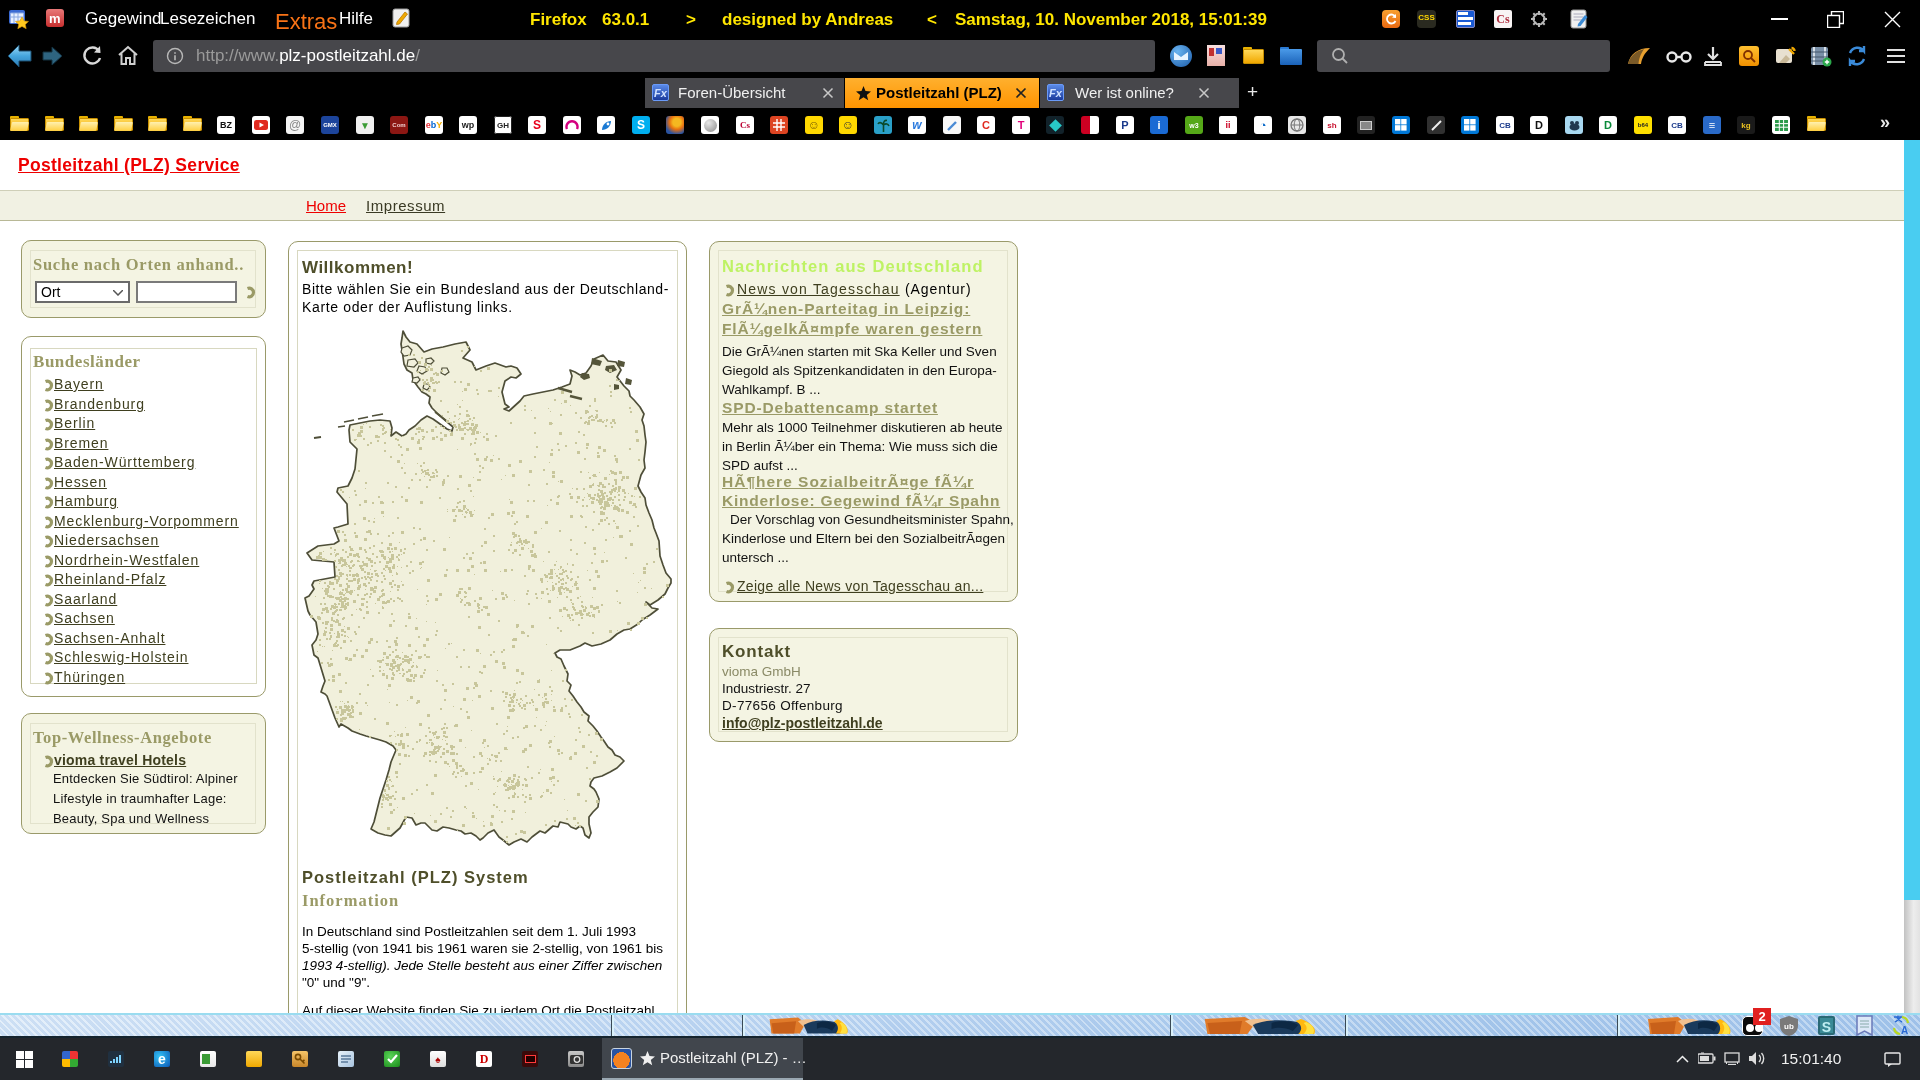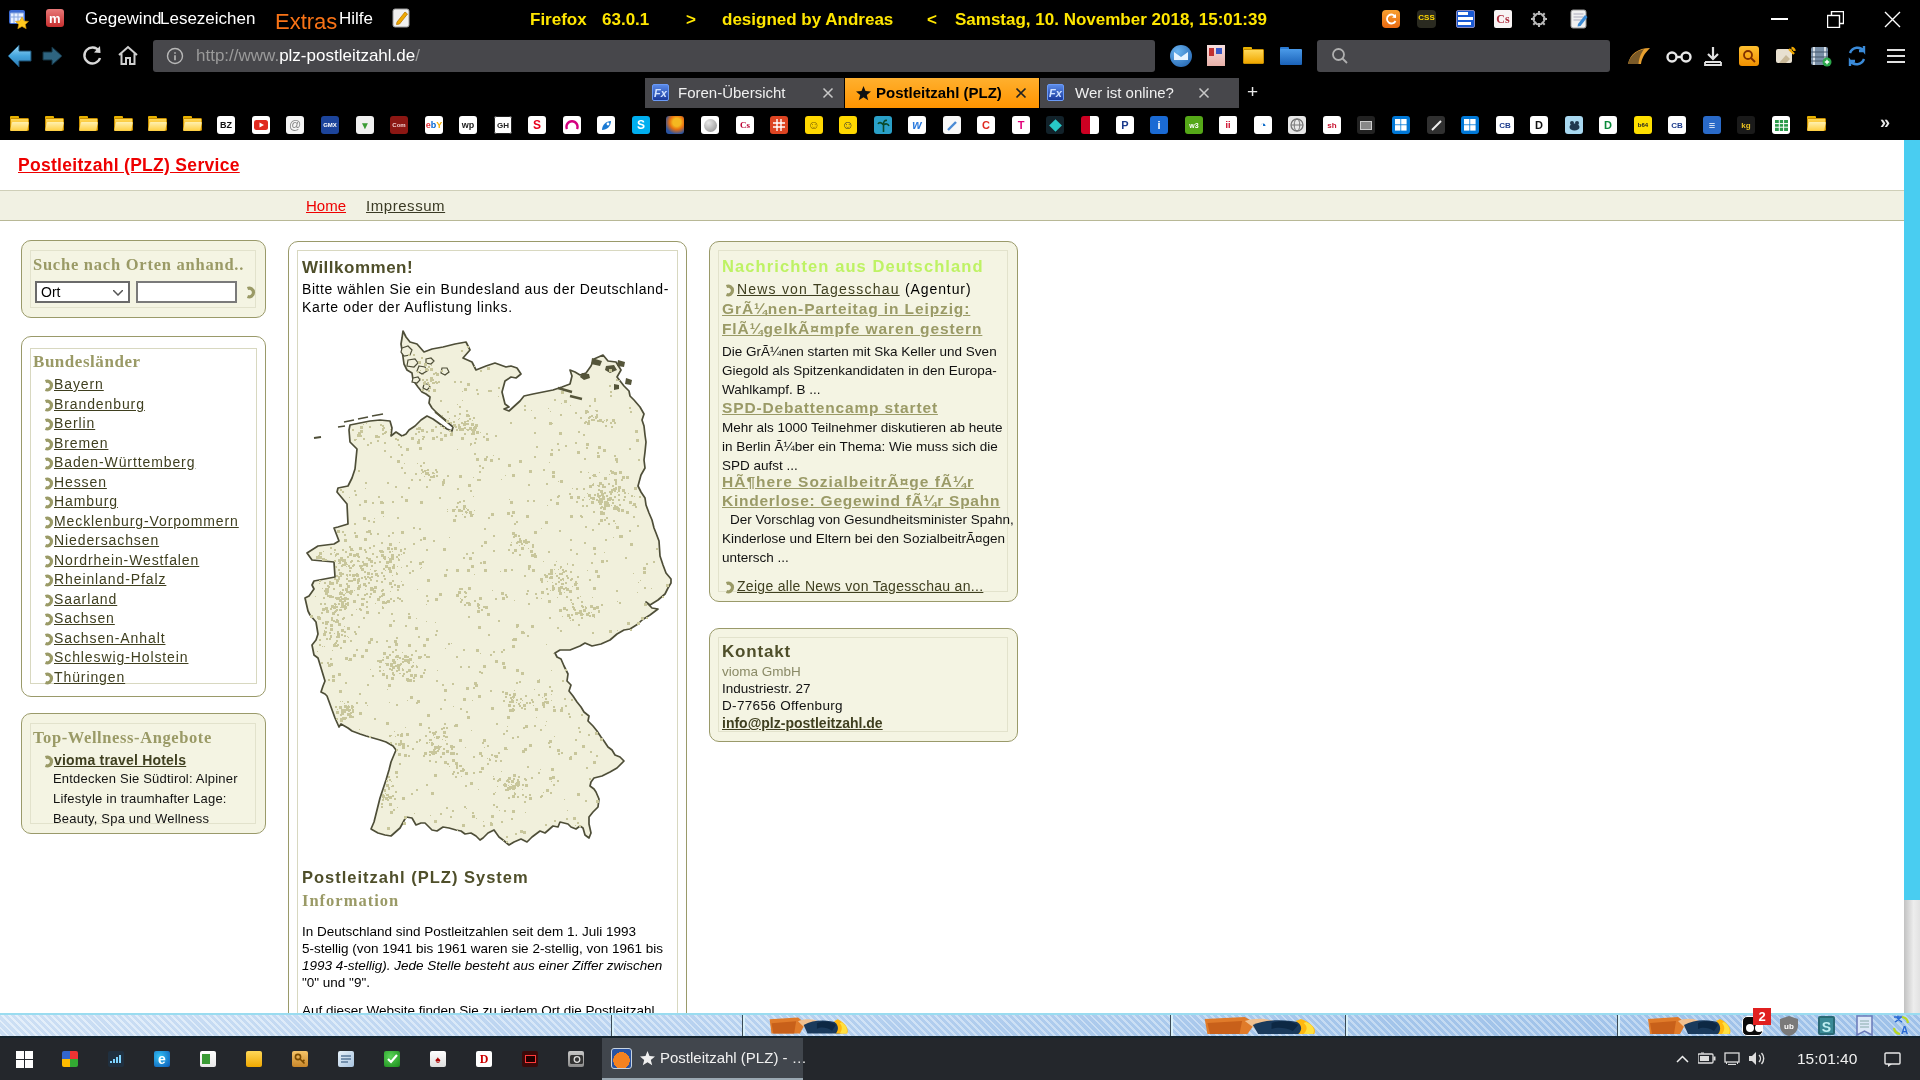--- a/index.html
+++ b/index.html
@@ -680,17 +680,17 @@
     </svg>
     <svg style="position:absolute;left:1724px;top:1052px" width="18" height="13">
       <rect x="1" y="1" width="14" height="9" fill="none" stroke="#ddd" stroke-width="1.3"></rect>
       <path d="M4 12.5 h8" stroke="#ddd" stroke-width="1.3"></path>
       <path d="M2.5 10 v2 M13.5 10 v2" stroke="#ddd"></path>
     </svg>
     <svg style="position:absolute;left:1748px;top:1051px" width="20" height="15">
       <path d="M1 5 h3 l4,-4 v13 l-4,-4 h-3 z" fill="#ddd"></path>
       <path d="M11 4 a5 5 0 0 1 0 7 M13.5 2 a8 8 0 0 1 0 11" stroke="#ddd" stroke-width="1.4" fill="none"></path>
     </svg>
-    <div style="position:absolute;left:1781px;top:1050px;font-size:15.5px;color:#f0f0f0;font-weight:normal;white-space:nowrap;margin-left:16px;">15:01:40</div>
+    <div style="position:absolute;left:1781px;top:1050px;font-size:15.5px;color:#f0f0f0;font-weight:normal;white-space:nowrap;">15:01:40</div>
     <svg style="position:absolute;left:1884px;top:1051px" width="18" height="16">
       <rect x="1" y="2" width="15" height="11" rx="1" fill="none" stroke="#e8e8e8" stroke-width="1.4"></rect>
       <path d="M4 13 l0 3 4,-3" fill="#e8e8e8"></path>
     </svg>
 </div>
 </body></html>

